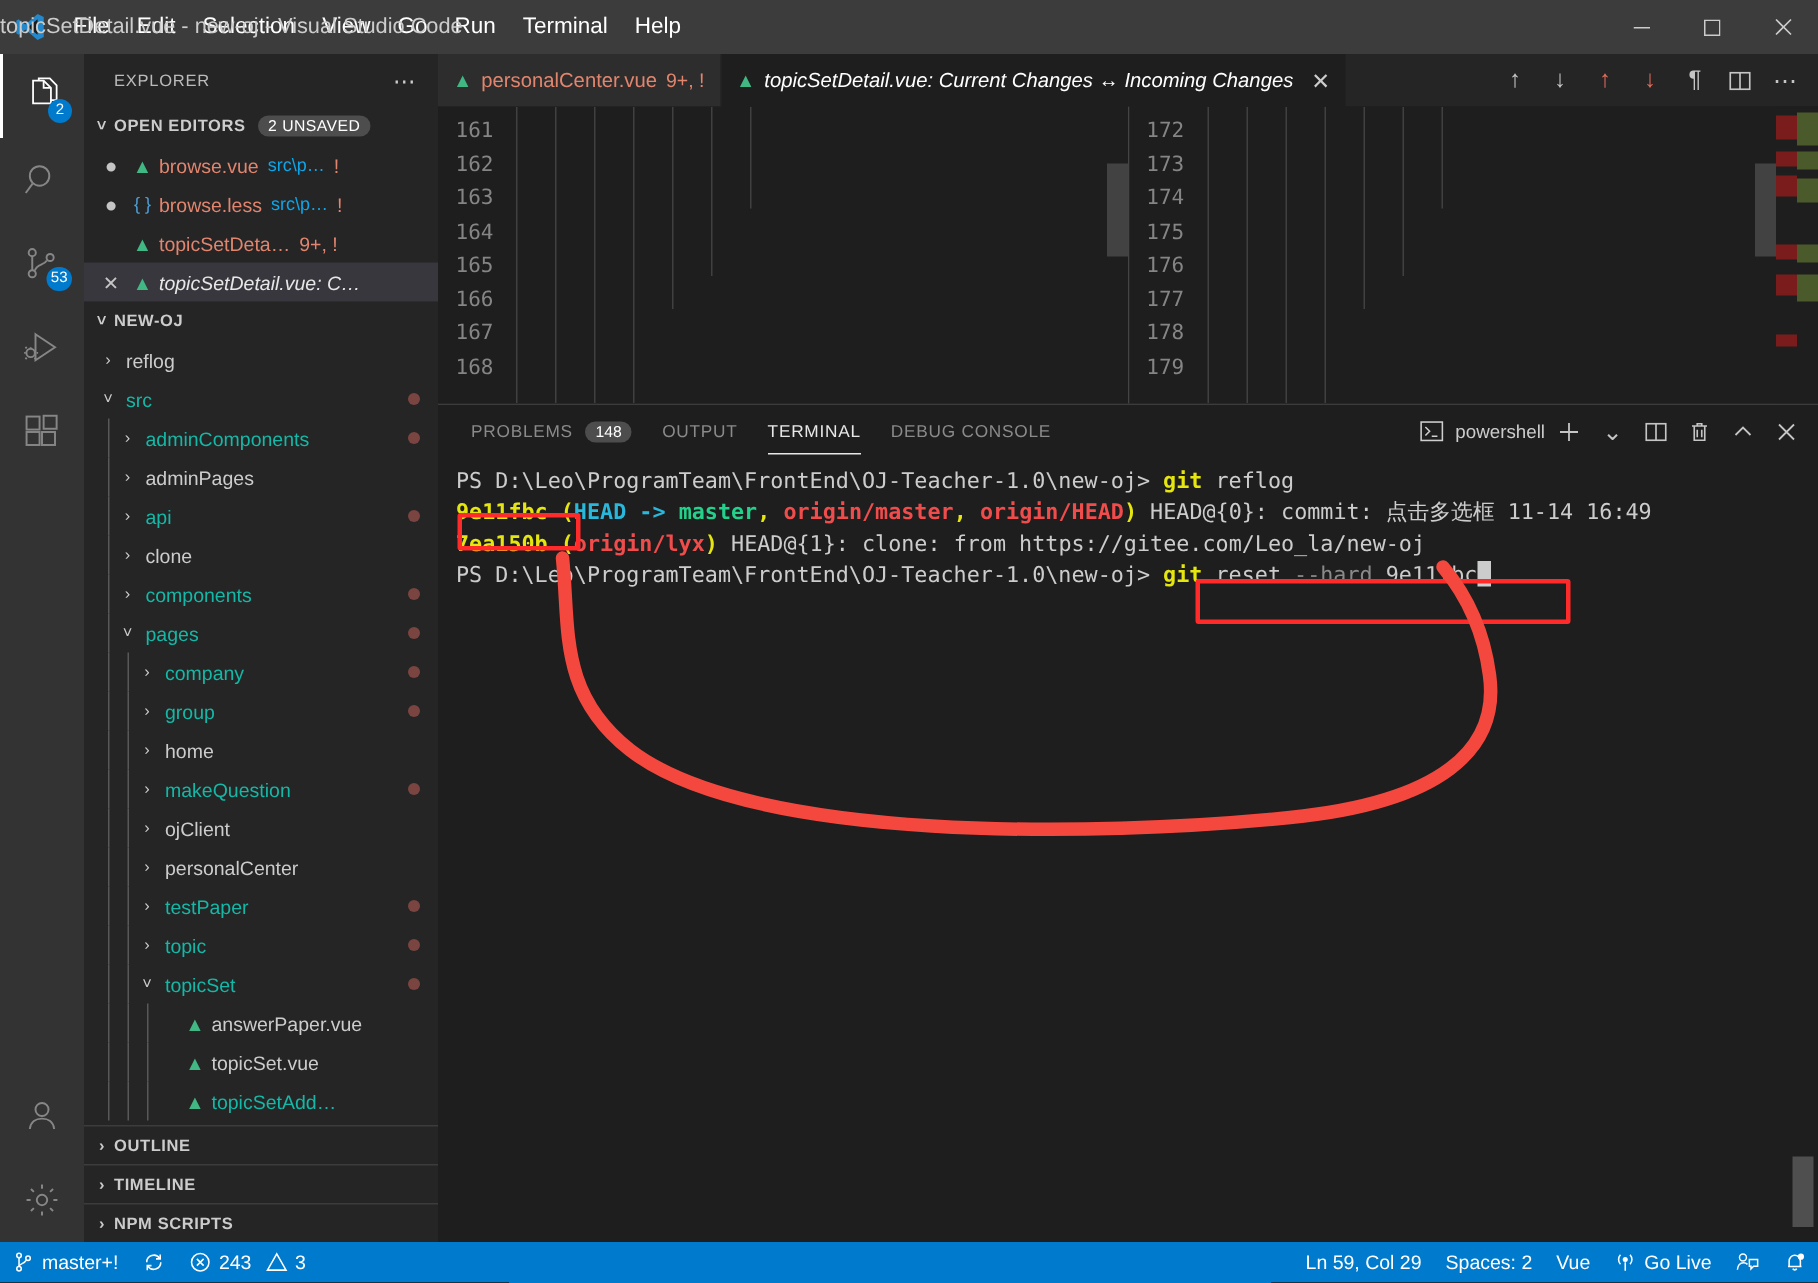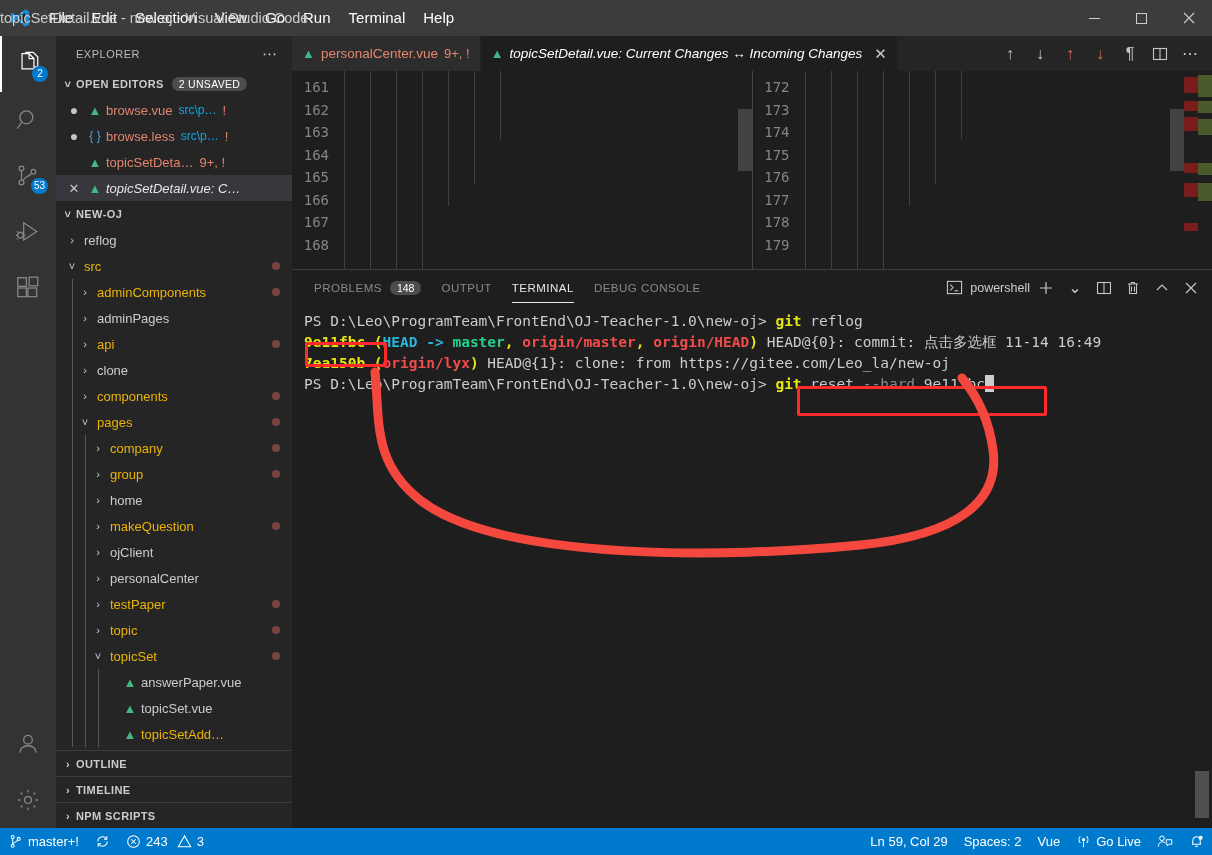--- a/index.html
+++ b/index.html
@@ -83,21 +83,21 @@
   .oe-name.diff { color: #e7e7e7; font-style: italic; }
   .oe-path { color: #0ea5e9; margin-left: 6px; font-size: 12px;}
   .oe-warn { color: #e2856e; margin-left: 6px; }
 
   .tree-scroll { flex: 1 1 auto; overflow: hidden; min-height: 0; position: relative; }
   .tree-row {
     height: 26px; display: flex; align-items: center; font-size: 13px; white-space: nowrap;
     cursor: pointer; position: relative;
   }
   .tree-label { color: #cccccc; }
-  .tree-label.mod { color: #eab308; }
+  .tree-label.mod { color: #14b8a6; }
   .dot-mod {
     margin-left: auto; margin-right: 12px; width: 8px; height: 8px; border-radius: 50%;
     background: #7a4440; flex: 0 0 8px;
   }
   .indent-guide {
     position: absolute; top: 0; bottom: 0; width: 1px; background: #585858;
   }
   .bottom-sections { flex: 0 0 auto; }
   .bottom-sections .section-header { border-top: 1px solid #3c3c3c; height: 26px; }
 

